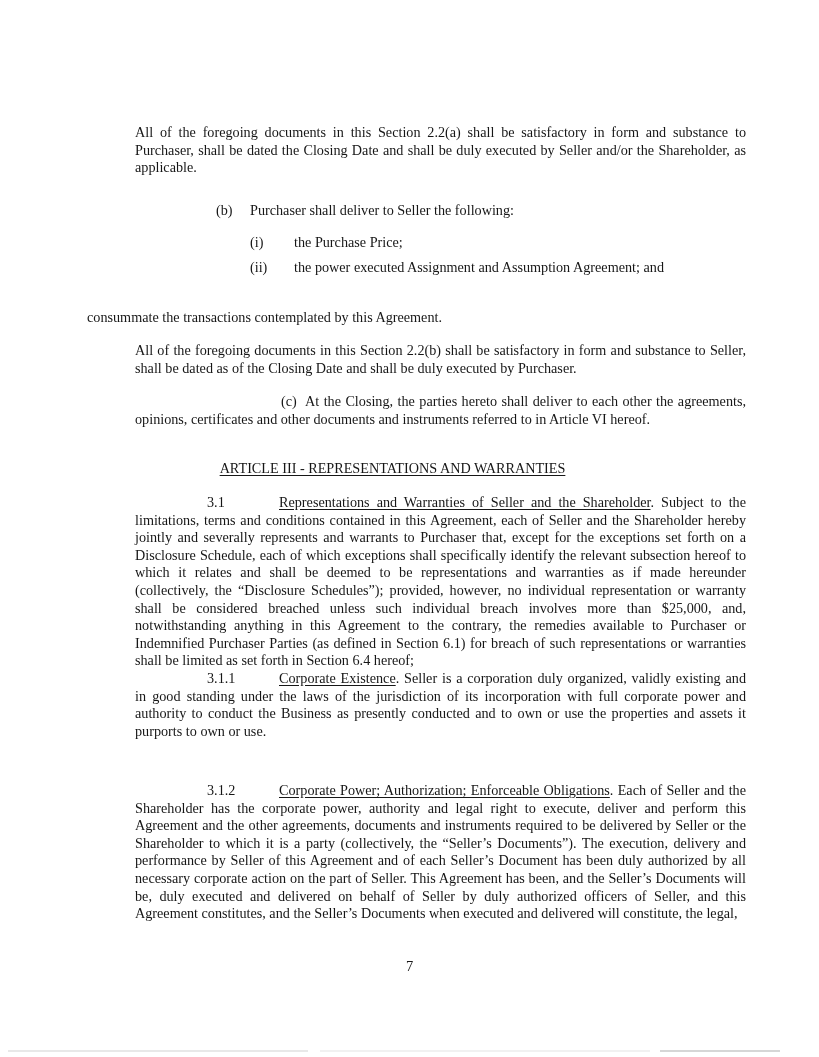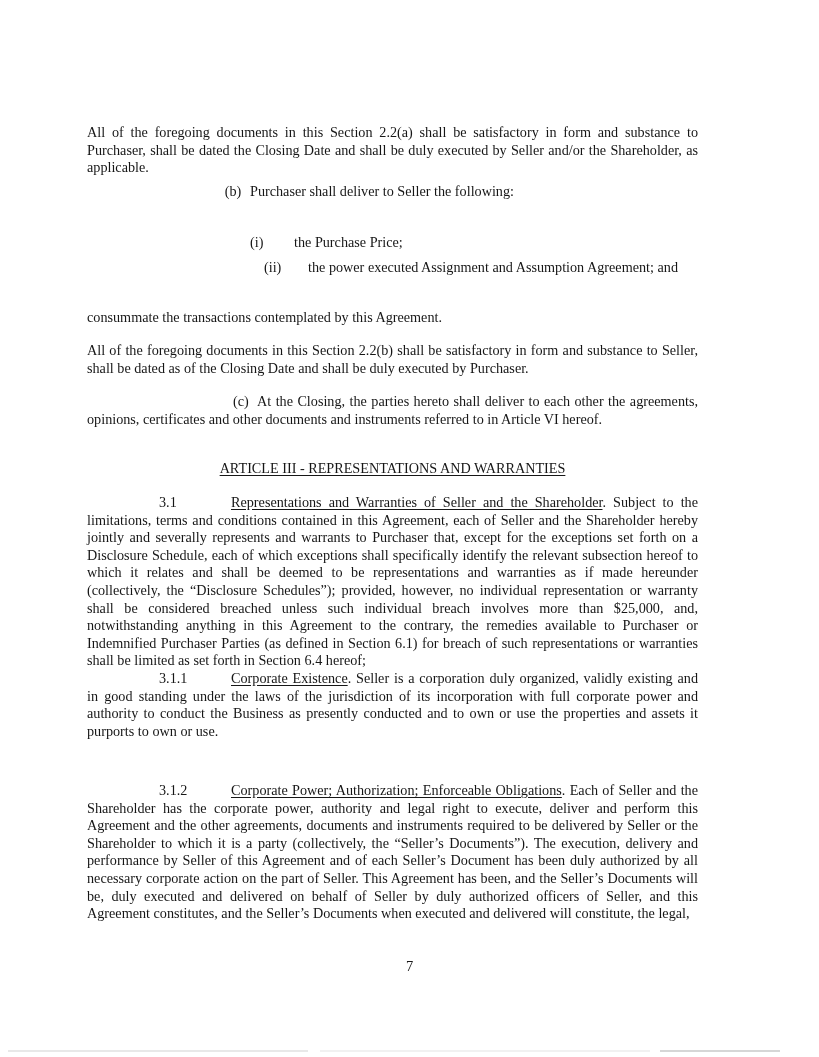--- a/index.html
+++ b/index.html
@@ -4,46 +4,46 @@
 <style>
   html, body { margin: 0; padding: 0; background: #ffffff; }
   body { width: 819px; height: 1057px; position: relative; overflow: hidden; }
   .page {
     position: absolute; left: 0; top: 0; width: 819px; height: 1057px;
     background: #ffffff; color: #161616;
     font-family: "Liberation Serif", "DejaVu Serif", serif;
     font-size: 14.2px; line-height: 17.6px;
   }
   .block { position: absolute; left: 87px; width: 611px; margin: 0; }
-  .just { text-align: justify; text-align-last: left; }
+  .just { text-align: justify; text-align-last: left; margin-left: 48px; }
   .ind1 { display: inline-block; width: 72px; }
   .u { text-decoration: underline; text-underline-offset: 2px; }
   .num { display: inline-block; }
   .row { position: absolute; white-space: nowrap; }
   .center { position: absolute; left: 87px; width: 611px; text-align: center; }
   .footer-num { position: absolute; left: 0; width: 819px; top: 958px; text-align: center; font-size: 14.5px; }
   .scan-noise { position: absolute; top: 1050px; height: 2px; background: #d8d8d8; }
 </style>
 </head>
 <body>
 
 <div class="page">
 
   <p class="block just" style="top:124px;">All of the foregoing documents in this Section 2.2(a) shall be satisfactory in form and substance to Purchaser, shall be dated the Closing Date and shall be duly executed by Seller and/or the Shareholder, as applicable.</p>
 
-  <div class="row" style="left:216px; top:183px;text-align:center;">
+  <div class="row" style="left:216px; top:202px;">
     <span class="num" style="width:34px;">(b)</span><span>Purchaser shall deliver to Seller the following:</span>
   </div>
 
   <div class="row" style="left:250px; top:226px;margin-top:8px;">
     <span class="num" style="width:44px;">(i)</span><span>the Purchase Price;</span>
   </div>
 
   <div class="row" style="left:250px; top:259px;">
-    <span class="num" style="width:44px;margin-left:14px;">(ii)</span><span>the power executed Assignment and Assumption Agreement; and</span>
+    <span class="num" style="width:44px;">(ii)</span><span>the power executed Assignment and Assumption Agreement; and</span>
   </div>
 
   <div class="row" style="left:87px; top:309px;">consummate the transactions contemplated by this Agreement.</div>
 
   <p class="block just" style="top:342px;">All of the foregoing documents in this Section 2.2(b) shall be satisfactory in form and substance to Seller, shall be dated as of the Closing Date and shall be duly executed by Purchaser.</p>
 
   <p class="block just" style="top:393px;">
     <span class="ind1" style="width:146px;"></span><span class="num" style="width:24px;">(c)</span><span>At the Closing, the parties hereto shall deliver to each other the agreements, opinions, certificates and other documents and instruments referred to in Article VI hereof.</span>
   </p>
 

